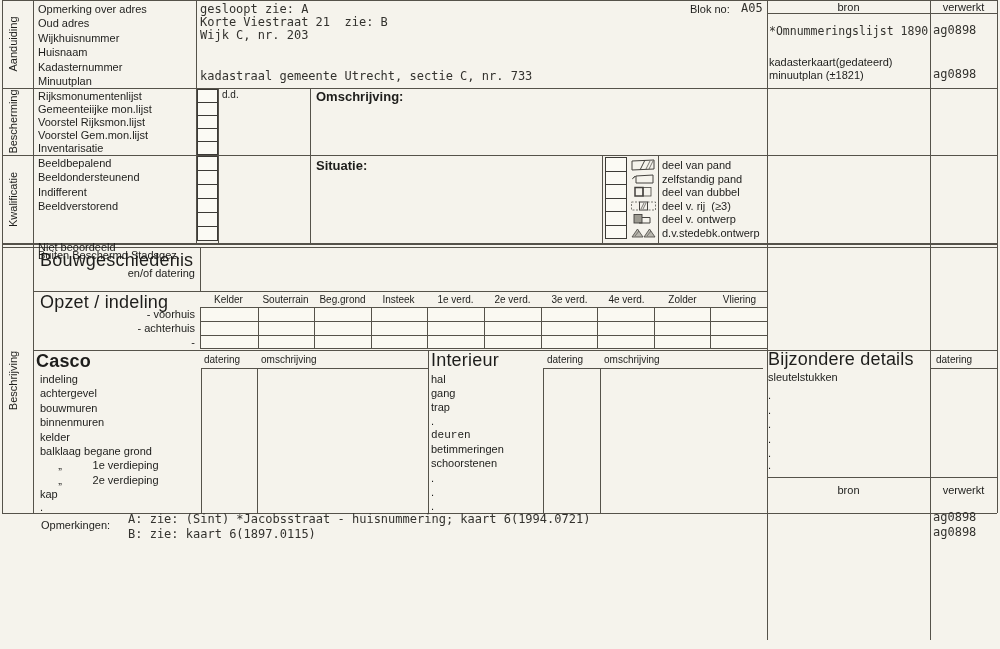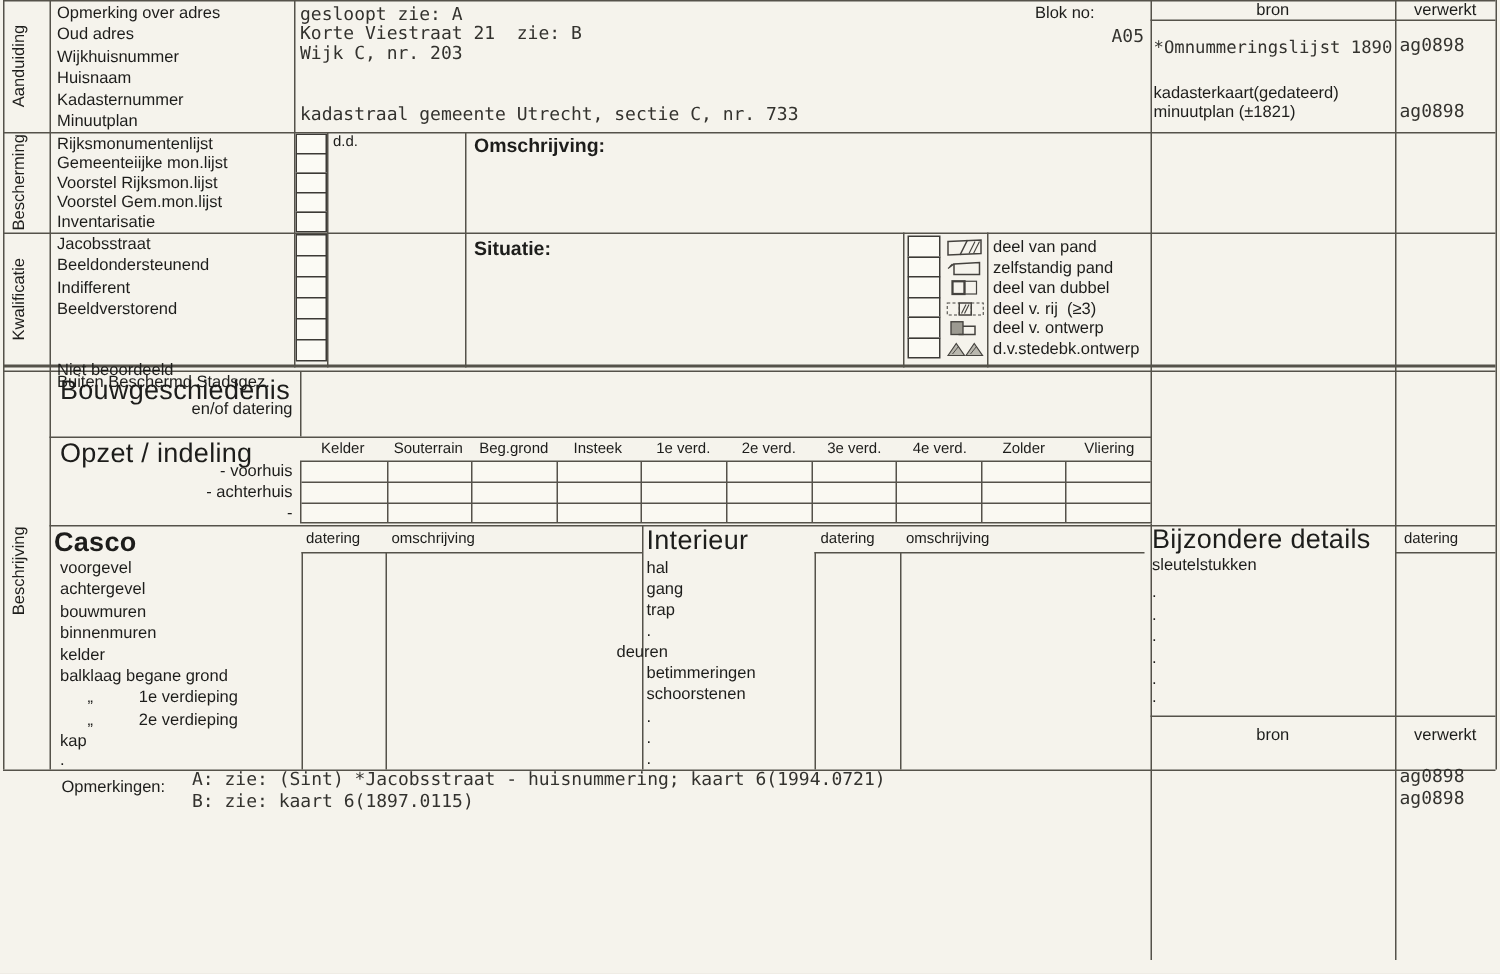--- a/index.html
+++ b/index.html
@@ -72,21 +72,21 @@
   <div class="t" style="left:38px;top:46px;">Huisnaam</div>
   <div class="t" style="left:38px;top:61px;">Kadasternummer</div>
   <div class="t" style="left:38px;top:75px;">Minuutplan</div>
 
   <div class="tw" style="left:200px;top:3px;">gesloopt zie: A</div>
   <div class="tw" style="left:200px;top:16px;">Korte Viestraat 21  zie: B</div>
   <div class="tw" style="left:200px;top:29px;">Wijk C, nr. 203</div>
   <div class="tw" style="left:200px;top:70px;">kadastraal gemeente Utrecht, sectie C, nr. 733</div>
 
   <div class="t" style="left:690px;top:3px;">Blok no:</div>
-  <div class="tw" style="left:741px;top:2px;margin-top:16px;">A05</div>
+  <div class="tw" style="left:741px;top:2px;">A05</div>
 
   <div class="t ctr" style="left:767px;top:1px;width:163px;">bron</div>
   <div class="t ctr" style="left:930px;top:1px;width:67px;">verwerkt</div>
   <div class="tw tws" style="left:769px;top:25px;">*Omnummeringslijst 1890</div>
   <div class="tw" style="left:933px;top:24px;">ag0898</div>
   <div class="t" style="left:769px;top:56px;">kadasterkaart(gedateerd)</div>
   <div class="t" style="left:769px;top:69px;">minuutplan (±1821)</div>
   <div class="tw" style="left:933px;top:68px;">ag0898</div>
 
   <div class="t" style="left:38px;top:90px;">Rijksmonumentenlijst</div>
@@ -95,21 +95,21 @@
   <div class="t" style="left:38px;top:129px;">Voorstel Gem.mon.lijst</div>
   <div class="t" style="left:38px;top:142px;">Inventarisatie</div>
   <div class="cb" style="left:197px;top:89px;height:14px;"></div>
   <div class="cb" style="left:197px;top:102px;height:14px;"></div>
   <div class="cb" style="left:197px;top:115px;height:14px;"></div>
   <div class="cb" style="left:197px;top:128px;height:14px;"></div>
   <div class="cb" style="left:197px;top:141px;height:14px;"></div>
   <div class="t sm" style="left:222px;top:89px;">d.d.</div>
   <div class="t b" style="left:316px;top:90px;">Omschrijving:</div>
 
-  <div class="t" style="left:38px;top:157px;">Jacobsstraat</div>
+  <div class="t" style="left:38px;top:157px;">Beeldbepalend</div>
   <div class="t" style="left:38px;top:171px;">Beeldondersteunend</div>
   <div class="t" style="left:38px;top:186px;">Indifferent</div>
   <div class="t" style="left:38px;top:200px;">Beeldverstorend</div>
   <div class="t" style="left:38px;top:215px;margin-top:26px;">Niet beoordeeld</div>
   <div class="t" style="left:38px;top:217px;margin-top:32px;">Buiten Beschermd Stadsgez.</div>
   <div class="cb" style="left:197px;top:156px;height:15px;"></div>
   <div class="cb" style="left:197px;top:170px;height:15px;"></div>
   <div class="cb" style="left:197px;top:184px;height:15px;"></div>
   <div class="cb" style="left:197px;top:198px;height:15px;"></div>
   <div class="cb" style="left:197px;top:212px;height:15px;"></div>
@@ -191,39 +191,39 @@
     <div class="gv" style="left:70%;"></div>
       <div class="gv" style="left:80%;"></div>
     <div class="gv" style="left:90%;"></div>
     <div class="gh" style="top:13px;"></div>
       <div class="gh" style="top:27px;"></div>
   </div>
 
   <div class="t ttl" style="left:36px;top:351px;font-weight:bold;">Casco</div>
   <div class="t sm" style="left:204px;top:354px;">datering</div>
   <div class="t sm" style="left:261px;top:354px;">omschrijving</div>
-  <div class="t" style="left:40px;top:373px;">voorgevel</div>
+  <div class="t" style="left:40px;top:373px;">indeling</div>
   <div class="t" style="left:40px;top:387px;">achtergevel</div>
   <div class="t" style="left:40px;top:402px;">bouwmuren</div>
   <div class="t" style="left:40px;top:416px;">binnenmuren</div>
   <div class="t" style="left:40px;top:431px;">kelder</div>
   <div class="t" style="left:40px;top:445px;">balklaag begane grond</div>
   <div class="t" style="left:40px;top:459px;">      „          1e verdieping</div>
   <div class="t" style="left:40px;top:474px;">      „          2e verdieping</div>
   <div class="t" style="left:40px;top:488px;">kap</div>
   <div class="t" style="left:40px;top:501px;">.</div>
 
   <div class="t ttl" style="left:431px;top:350px;">Interieur</div>
   <div class="t sm" style="left:547px;top:354px;">datering</div>
   <div class="t sm" style="left:604px;top:354px;">omschrijving</div>
   <div class="t" style="left:431px;top:373px;">hal</div>
   <div class="t" style="left:431px;top:387px;">gang</div>
   <div class="t" style="left:431px;top:401px;">trap</div>
   <div class="t" style="left:431px;top:415px;">.</div>
-  <div class="t" style="left:411px;top:429px;">deuren</div>
+  <div class="t" style="left:431px;top:429px;font-family:Liberation Mono, monospace;">deuren</div>
   <div class="t" style="left:431px;top:443px;">betimmeringen</div>
   <div class="t" style="left:431px;top:457px;">schoorstenen</div>
   <div class="t" style="left:431px;top:472px;">.</div>
   <div class="t" style="left:431px;top:486px;">.</div>
   <div class="t" style="left:431px;top:500px;">.</div>
 
   <div class="t ttl" style="left:768px;top:349px;">Bijzondere details</div>
   <div class="t sm" style="left:936px;top:354px;">datering</div>
   <div class="t" style="left:768px;top:371px;">sleutelstukken</div>
   <div class="t" style="left:768px;top:389px;">.</div>

